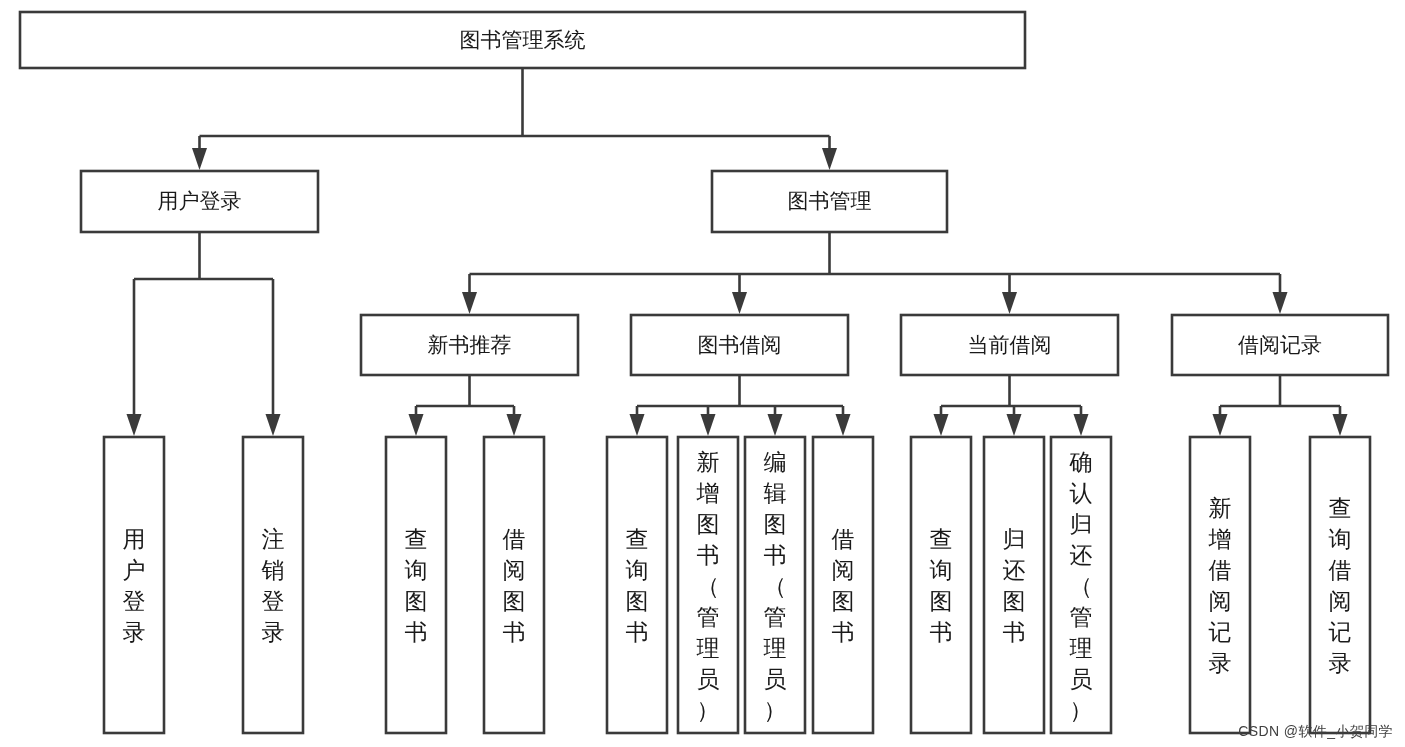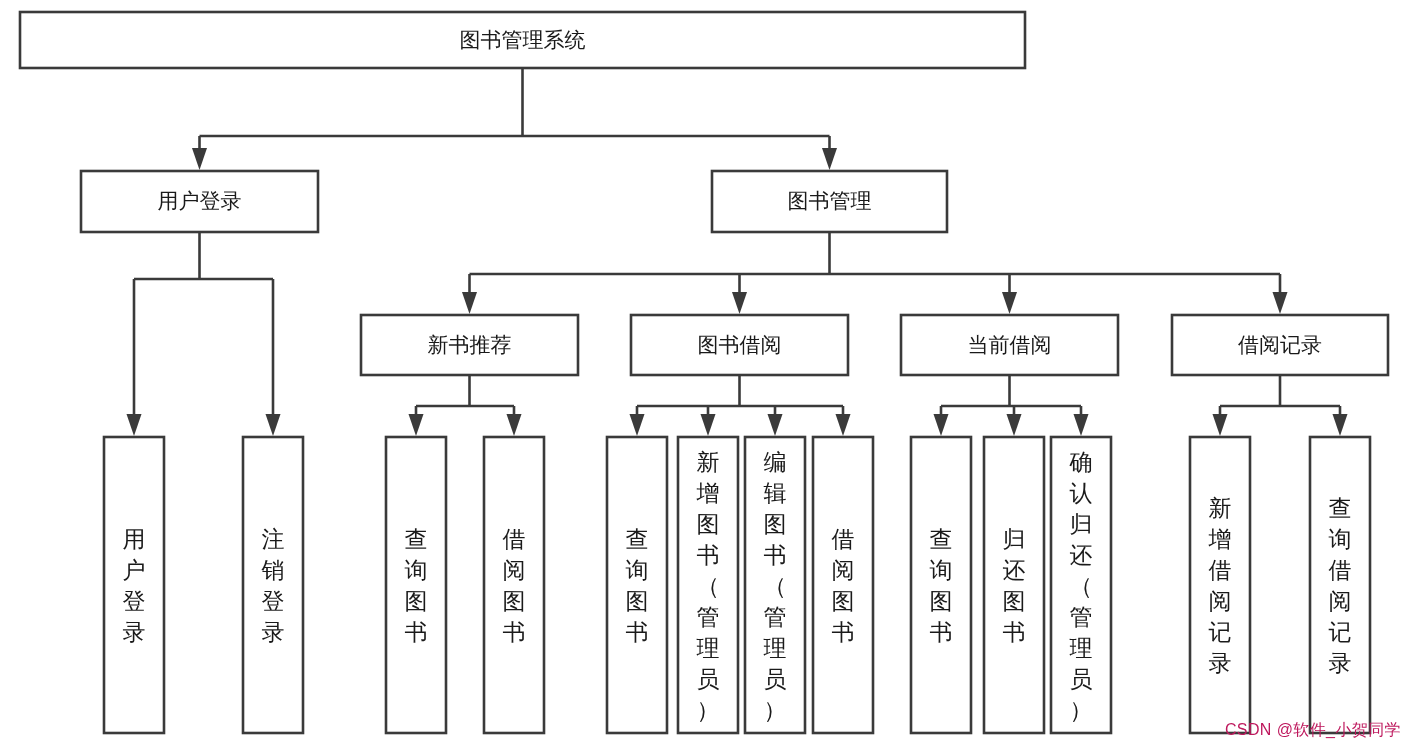--- a/index.html
+++ b/index.html
@@ -50,25 +50,25 @@
     dominant-baseline: middle;
   }
   .node-label-vertical {
     fill: #1a1a1a;
     font-family: "Liberation Sans", "DejaVu Sans", sans-serif;
     font-size: 23px;
     text-anchor: middle;
   }
   .watermark {
     position: absolute;
-    right: 4px;
+    right: 12px;
     bottom: 6px;
-    color: #be185d;
-    font-family: "Liberation Sans", "DejaVu Sans", sans-serif;
-    font-size: 16px;
+    color: #404040;
+    font-family: "Liberation Sans", "DejaVu Sans", sans-serif;
+    font-size: 14px;
     letter-spacing: 0.4px;
     white-space: nowrap;
     user-select: none;
   }
 </style>
 </head>
 <body>
 
 <div id="diagram-root">
   <svg class="diagram-canvas" viewBox="0 0 1405 747" preserveAspectRatio="xMidYMid meet">

